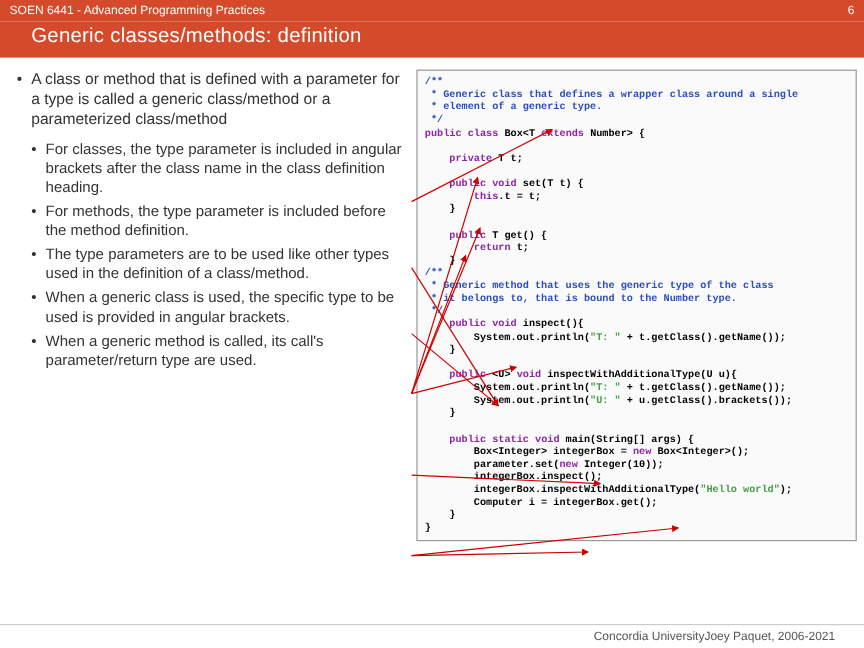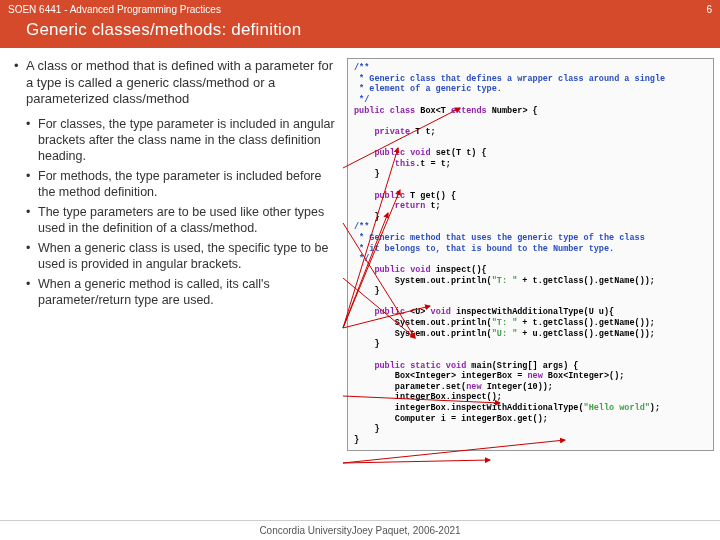--- a/index.html
+++ b/index.html
@@ -11,21 +11,21 @@
   .bullet-main { position: relative; padding-left: 10px; margin-bottom: 8px; }
   .bullet-main::before { content: "•"; position: absolute; left: -2px; top: 0; color: #333; }
   .sub-list { padding-left: 12px; }
   .bullet-sub { position: relative; padding-left: 10px; margin-bottom: 4px; font-size: 12.5px; }
   .bullet-sub::before { content: "•"; position: absolute; left: -2px; top: 0; color: #333; }
   .right { flex: 1; padding: 10px 6px 0 2px; }
   .codewrap { border: 1px solid #999; background: #fafafa; padding: 4px 6px; font-family: "Courier New", monospace; font-size: 8.5px; font-weight: bold; line-height: 1.25; color: #000; white-space: pre; position: relative; }
   .c-b { color: #2a4ec0; }
   .c-g { color: #43a047; }
   .c-p { color: #8e24aa; font-weight: bold; }
-  .footer { position: absolute; bottom: 0; left: 0; right: 0; height: 20px; background: #fff; border-top: 1px solid #ccc; display: flex; justify-content: center; align-items: center; padding: 0 7px; font-size: 10px; color: #555; }
+  .footer { position: absolute; bottom: 0; left: 0; right: 0; height: 20px; background: #fff; border-top: 1px solid #ccc; display: flex; justify-content: flex-end; align-items: center; padding: 0 24px; font-size: 10px; color: #555; }
   .arrows { position: absolute; top: 48px; left: 0; width: 720px; height: 470px; pointer-events: none; }
 </style>
 </head>
 <body>
 
 <div class="topbar">
   <span>SOEN 6441 - Advanced Programming Practices</span>
   <span>6</span>
 </div>
 <div class="titlebar">Generic classes/methods: definition</div>
@@ -60,21 +60,21 @@
 <span class="c-b">/**</span>
 <span class="c-b"> * Generic method that uses the generic type of the class</span>
 <span class="c-b"> * it belongs to, that is bound to the Number type.</span>
 <span class="c-b"> */</span>
 <span>    </span><span class="c-p">public</span><span> </span><span class="c-p">void</span><span> inspect(){</span>
 <span>        System.out.println(</span><span class="c-g">"T: "</span><span> + t.getClass().getName());</span>
 <span>    }</span>
 <span></span>
 <span>    </span><span class="c-p">public</span><span> &lt;U&gt; </span><span class="c-p">void</span><span> inspectWithAdditionalType(U u){</span>
 <span>        System.out.println(</span><span class="c-g">"T: "</span><span> + t.getClass().getName());</span>
-<span>        System.out.println(</span><span class="c-g">"U: "</span><span> + u.getClass().getName());</span>
+<span>        System.out.println(</span><span class="c-g">"U: "</span><span> + u.getClass().brackets());</span>
 <span>    }</span>
 <span></span>
 <span>    </span><span class="c-p">public</span><span> </span><span class="c-p">static</span><span> </span><span class="c-p">void</span><span> main(String[] args) {</span>
 <span>        Box&lt;Integer&gt; integerBox = </span><span class="c-p">new</span><span> Box&lt;Integer&gt;();</span>
 <span>        parameter.set(</span><span class="c-p">new</span><span> Integer(10));</span>
 <span>        integerBox.inspect();</span>
 <span>        integerBox.inspectWithAdditionalType(</span><span class="c-g">"Hello world"</span><span>);</span>
 <span>        Computer i = integerBox.get();</span>
 <span>    }</span>
 <span>}</span></div>

